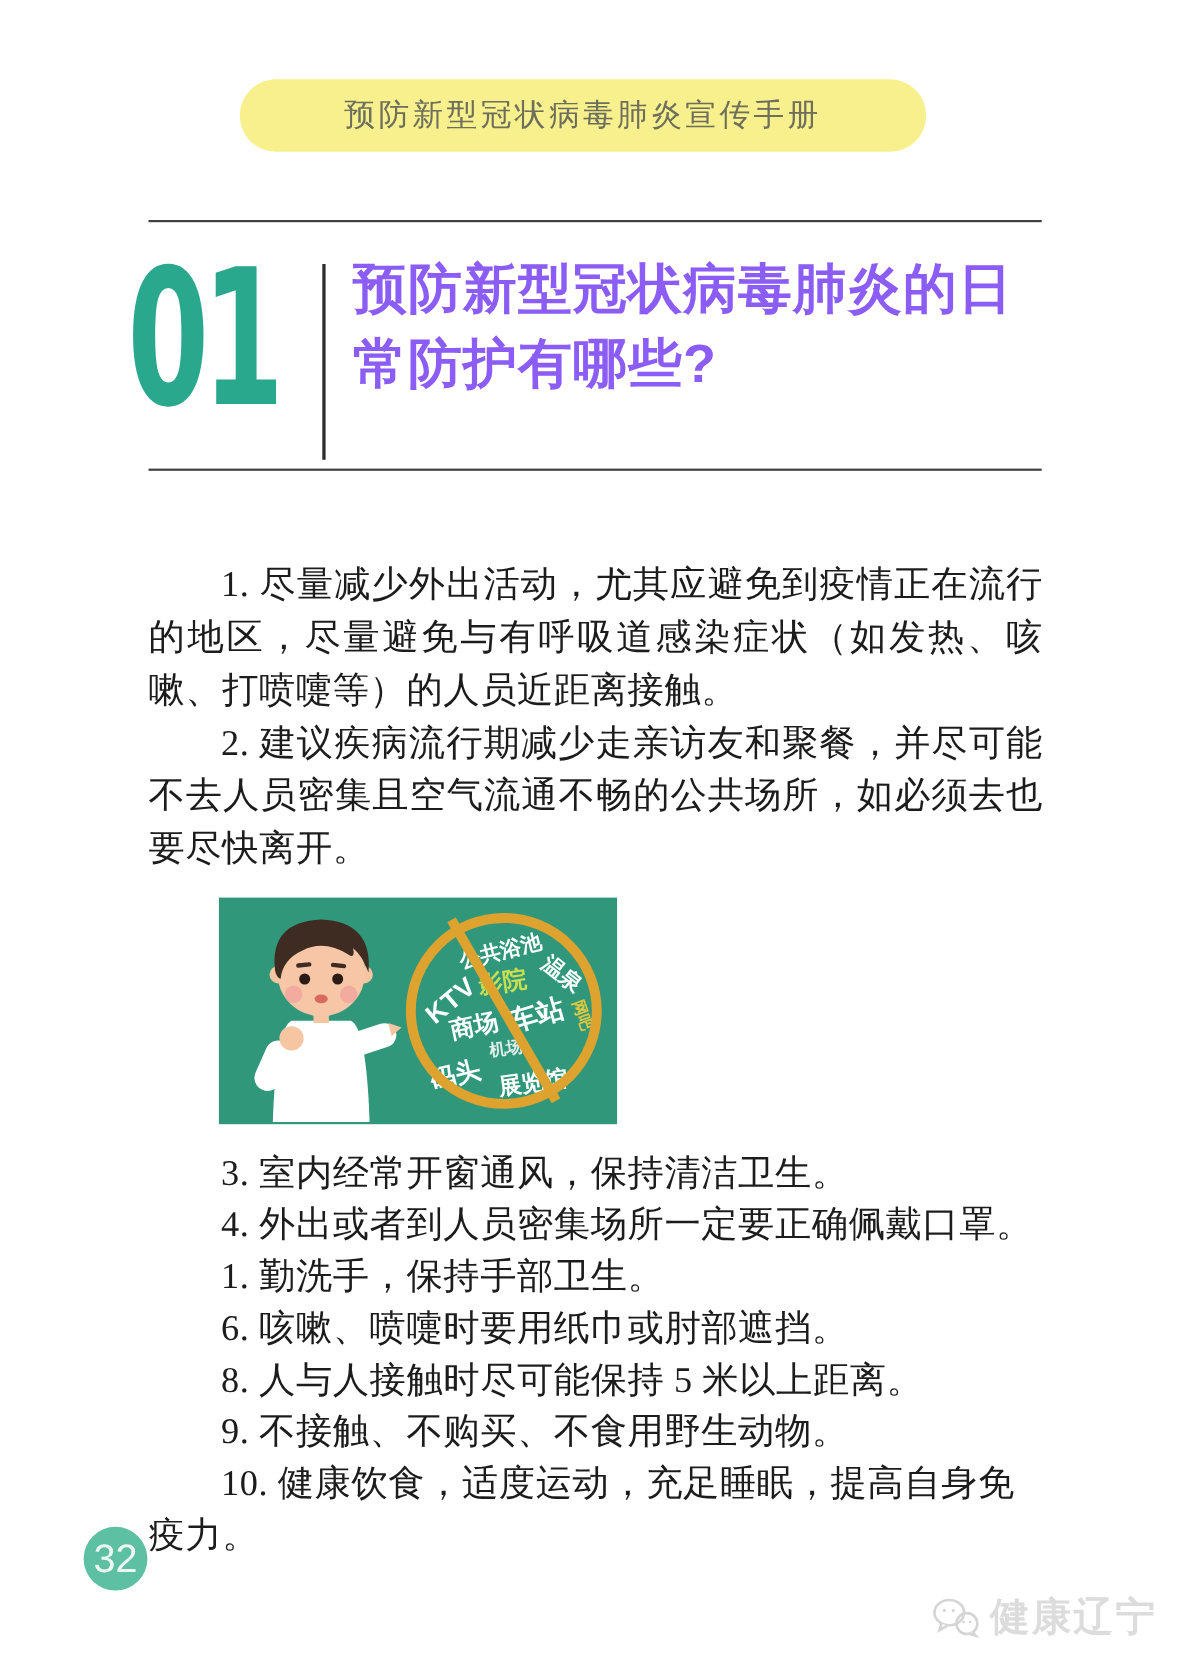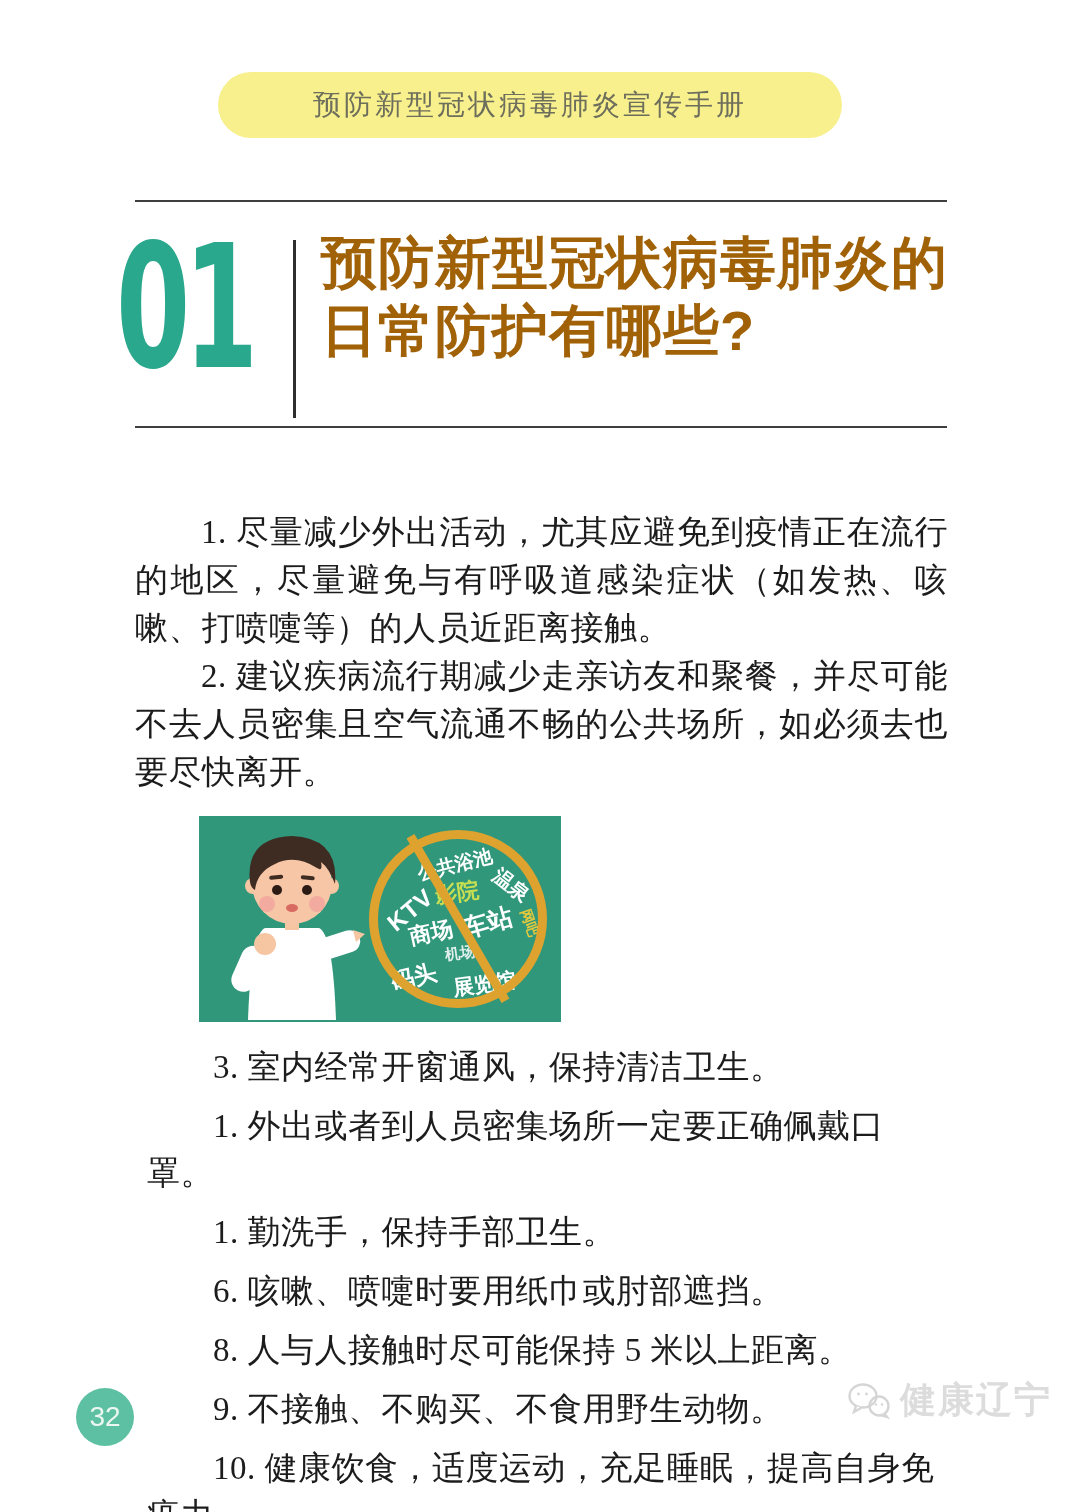--- a/index.html
+++ b/index.html
@@ -25,21 +25,21 @@
   .rule-bottom{top:426px;}
   .big-num{
     position:absolute;left:116px;top:222px;
     font-family:"DejaVu Sans",sans-serif;font-weight:bold;
     font-size:172px;line-height:1;color:#2AA88D;
     transform:scaleX(0.62);transform-origin:left top;letter-spacing:-10px;
   }
   .v-divider{position:absolute;left:293px;top:240px;width:3px;height:178px;background:#2E2E2E;}
   .sec-title{
     position:absolute;left:321px;top:229px;width:628px;
-    font-size:56px;font-weight:800;color:#a16207;line-height:68px;
+    font-size:49px;font-weight:800;color:#8b5cf6;line-height:68px;
     letter-spacing:1px;
   }
 
   
   .content{
     position:absolute;left:135px;top:508px;width:813px;
     font-family:"Liberation Serif",serif;color:#1C1C1C;
   }
   .para{
     margin:0;font-size:33px;line-height:48px;text-align:justify;
@@ -74,33 +74,33 @@
   .w4{left:40px;top:88px;font-size:22px;transform:rotate(-12deg);}
   .w5{left:94px;top:76px;font-size:25px;transform:rotate(-16deg);}
   .w6{left:76px;top:114px;font-size:15px;opacity:0.85;transform:rotate(-8deg);}
   .w7{left:146px;top:84px;font-size:14px;color:#E4C93E;transform:rotate(70deg);}
   .w8{left:22px;top:132px;font-size:23px;transform:rotate(-14deg);}
   .w9{left:84px;top:140px;font-size:21px;transform:rotate(-8deg);}
 
   
   .list{margin-top:22px;}
   .item{
-    margin:12px;font-size:33px;line-height:47px;text-indent:2em;
+    margin:0;font-size:33px;line-height:47px;text-indent:2em;
     letter-spacing:0.5px;
   }
 
   
   .page-circle{
     position:absolute;left:76px;top:1388px;width:58px;height:58px;
     border-radius:50%;background:#5EC0A2;
     display:flex;align-items:center;justify-content:center;
   }
-  .page-num{color:#EDF7F2;font-size:28px;font-weight:400;}
+  .page-num{color:#EDF7F2;font-size:36px;font-weight:400;}
   .watermark{
-    position:absolute;right:28px;top:1376px;
+    position:absolute;right:28px;top:1446px;
     display:flex;align-items:center;gap:8px;color:#DADADA;
   }
   .wm-text{font-size:36px;font-weight:bold;letter-spacing:2px;color:#DCDCDC;}
 </style>
 </head>
 <body>
 
 <div class="page">
 
   <div class="banner">
@@ -160,21 +160,21 @@
         <span class="sign-word w7">网吧</span>
         <span class="sign-word w8">码头</span>
         <span class="sign-word w9">展览馆</span>
         <div class="sign-slash"></div>
         <div class="sign-ring"></div>
       </div>
     </div>
 
     <div class="list">
       <p class="item">3. 室内经常开窗通风，保持清洁卫生。</p>
-      <p class="item">1. 外出或者到人员密集场所一定要正确佩戴口罩。</p>
+      <p class="item">4. 外出或者到人员密集场所一定要正确佩戴口罩。</p>
       <p class="item">1. 勤洗手，保持手部卫生。</p>
       <p class="item">6. 咳嗽、喷嚏时要用纸巾或肘部遮挡。</p>
       <p class="item">8. 人与人接触时尽可能保持 5 米以上距离。</p>
       <p class="item">9. 不接触、不购买、不食用野生动物。</p>
       <p class="item">10. 健康饮食，适度运动，充足睡眠，提高自身免疫力。</p>
     </div>
   </div>
 
   <div class="page-circle">
     <span class="page-num">32</span>

